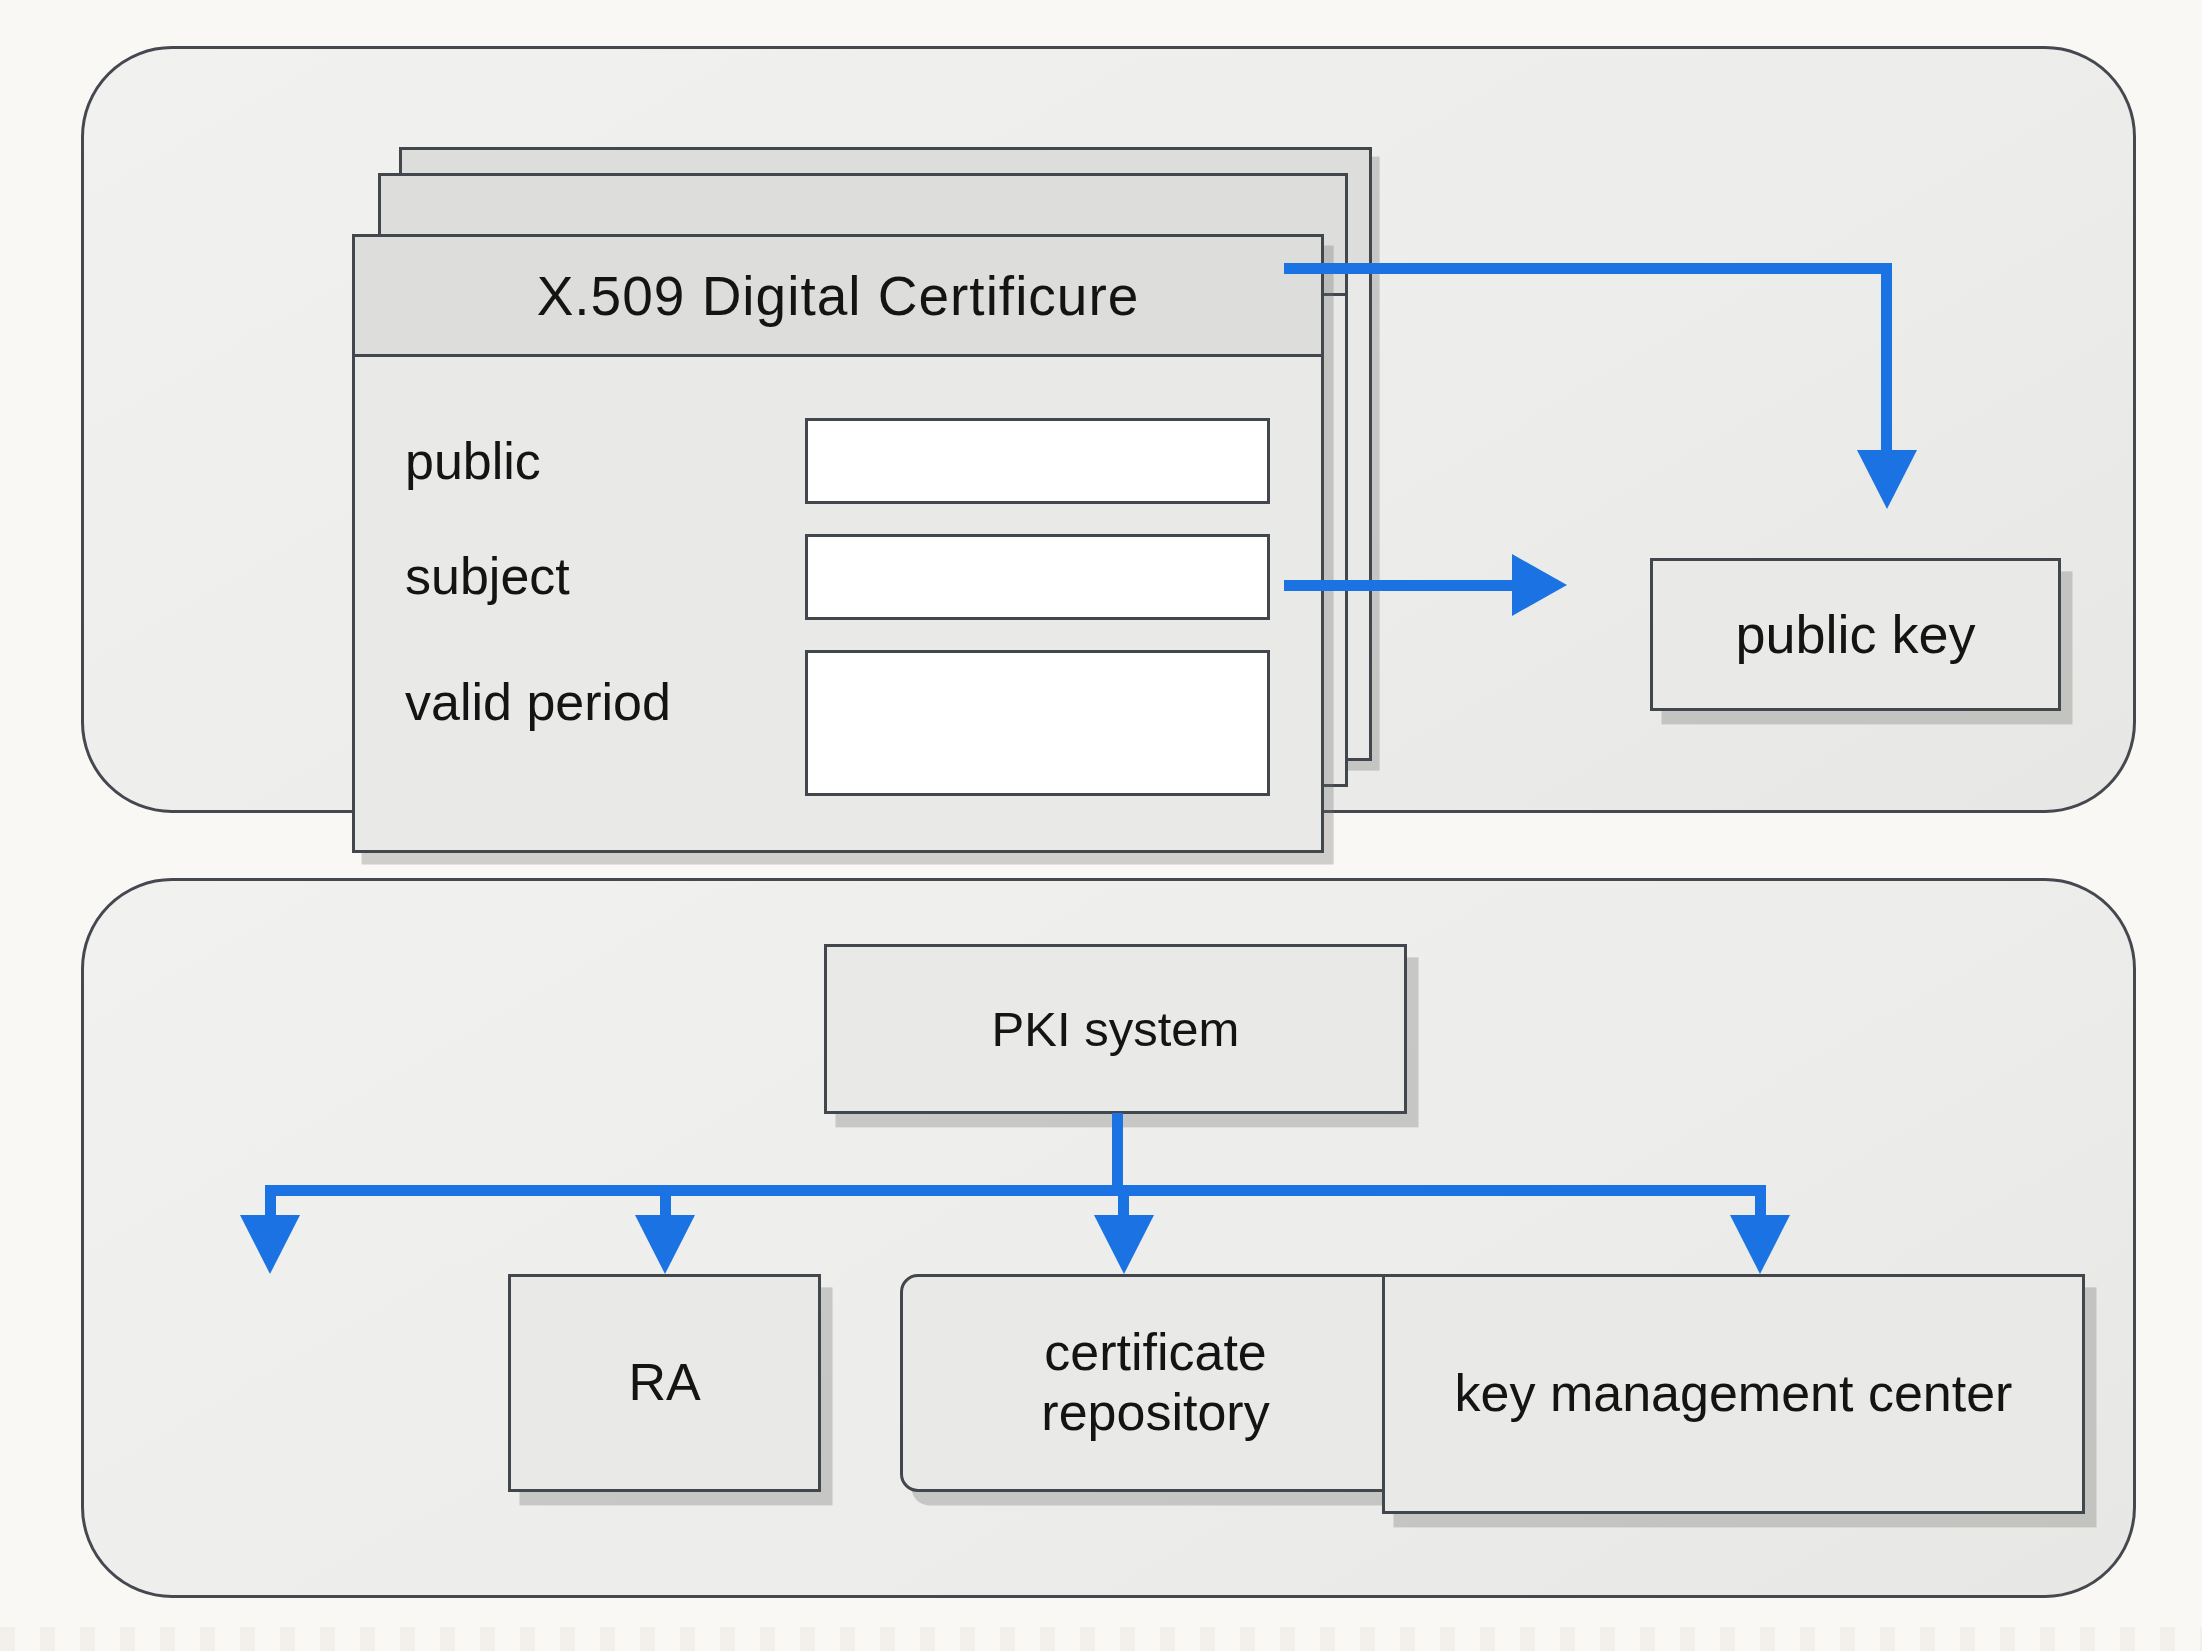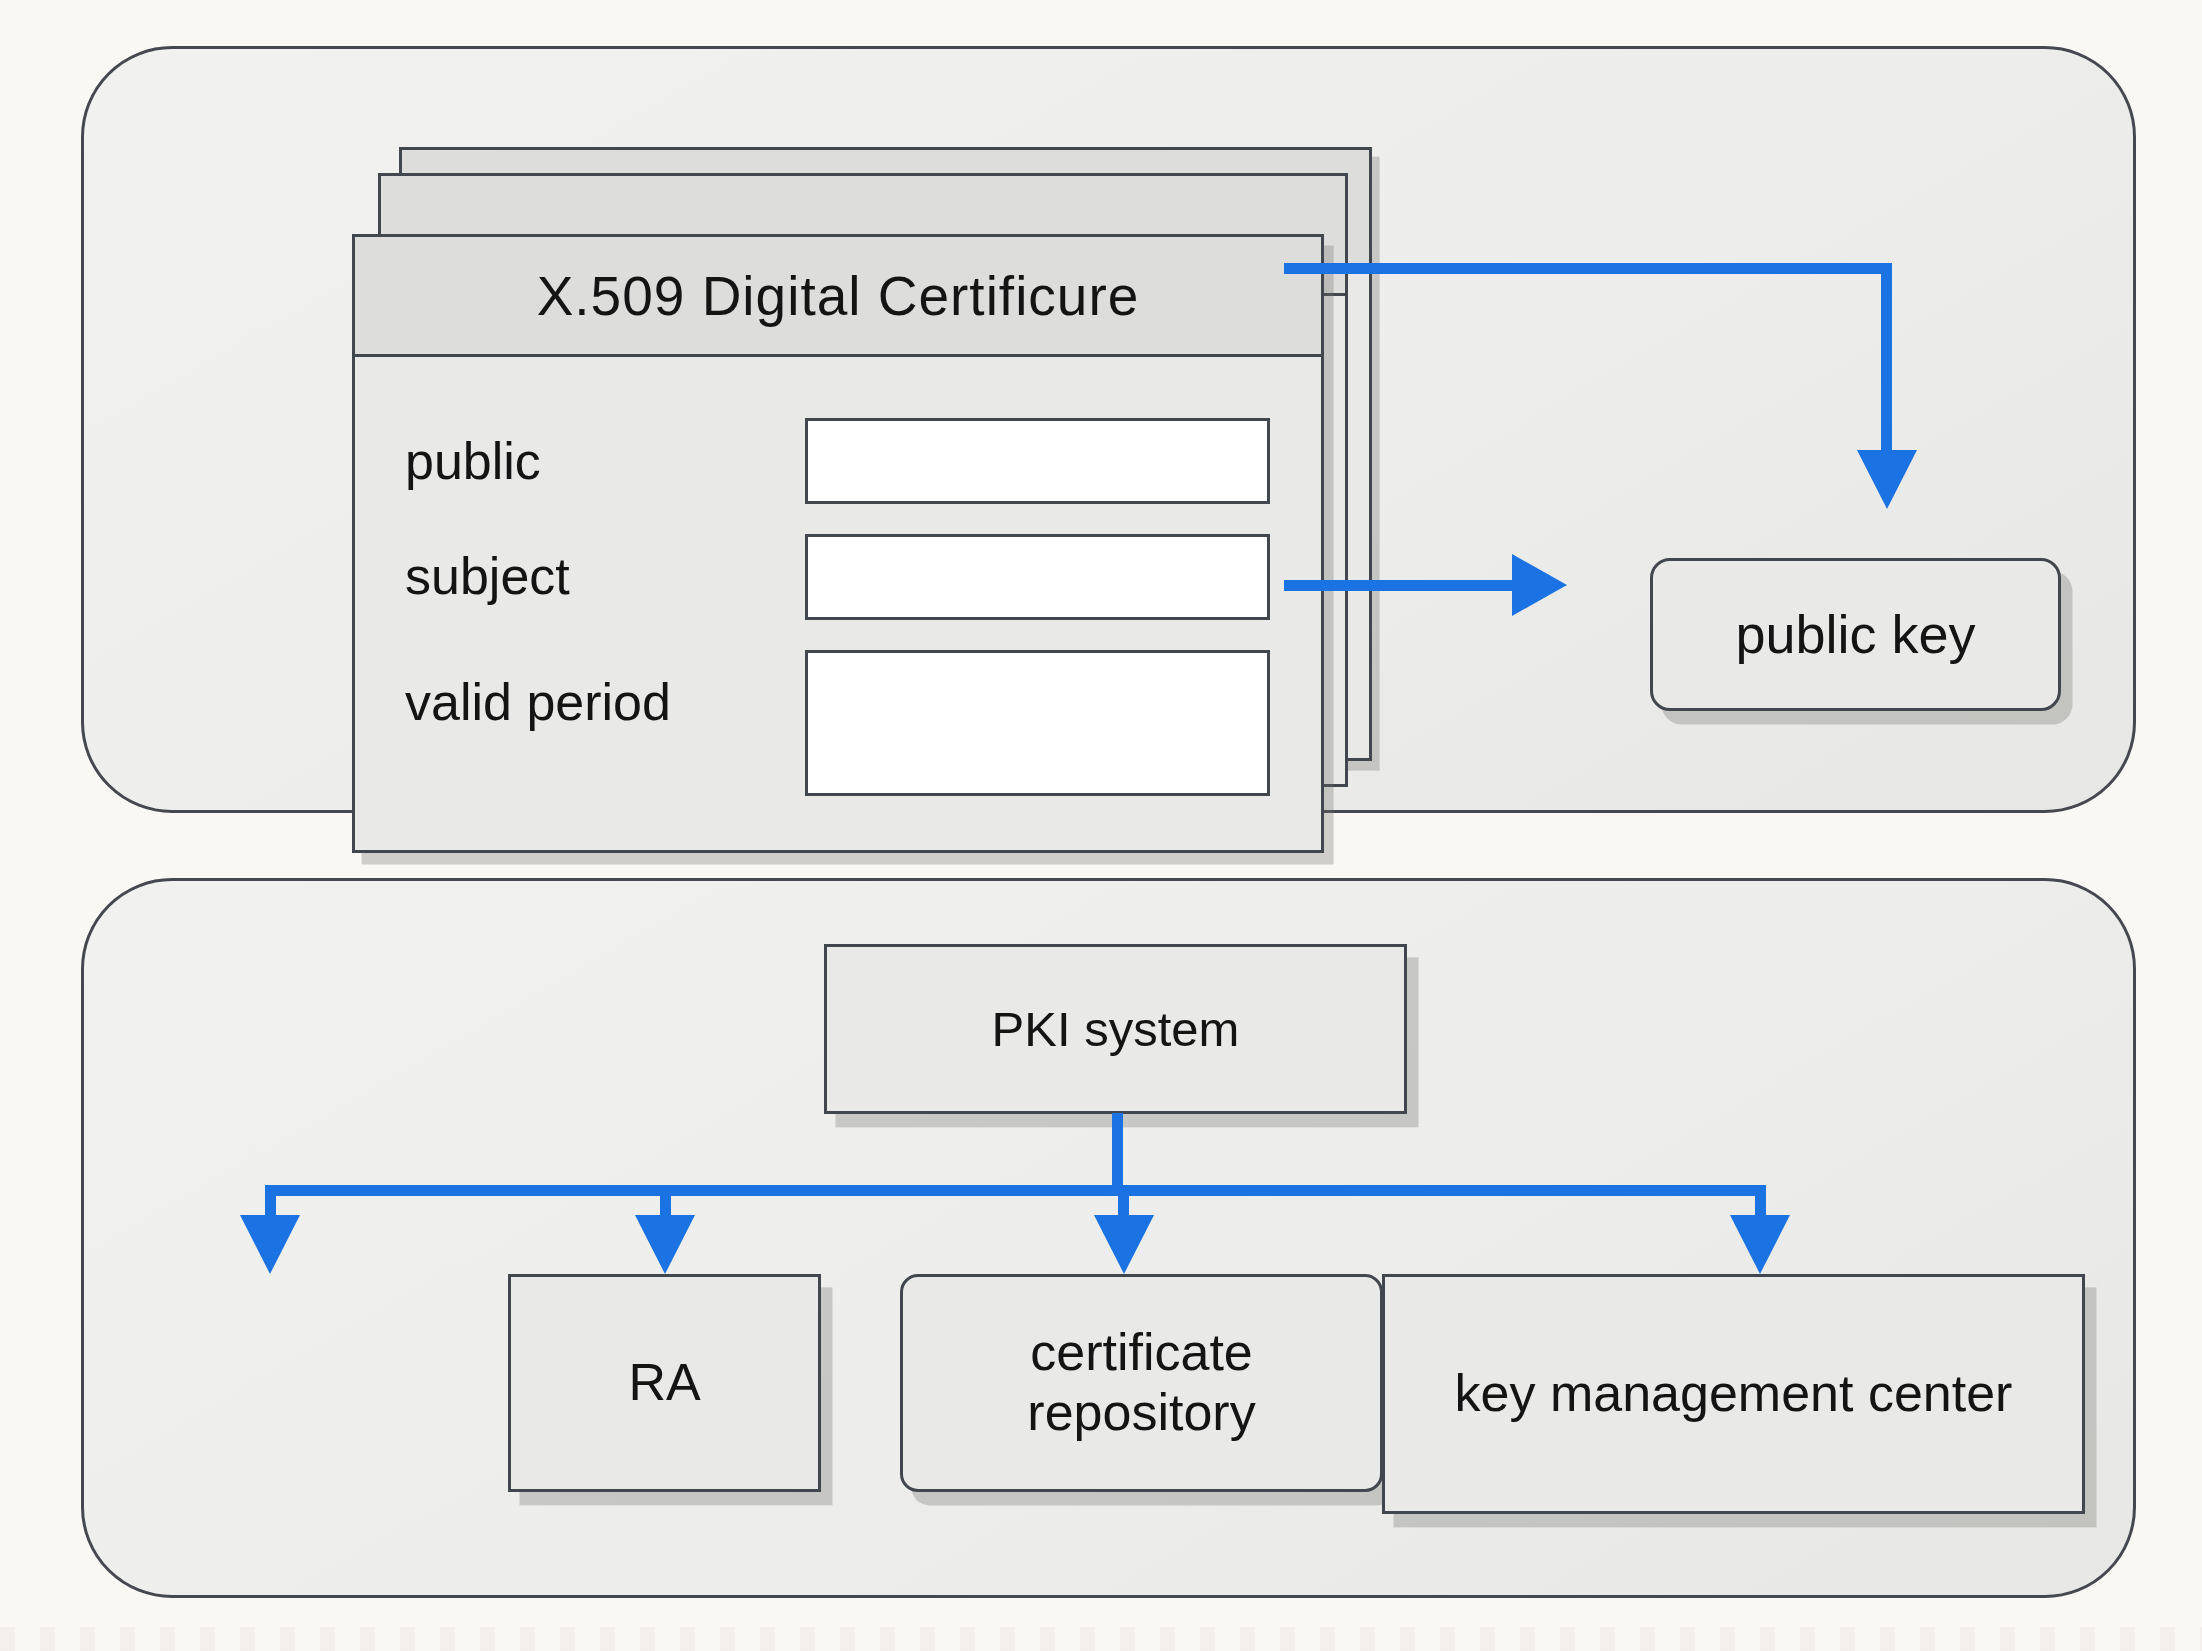--- a/index.html
+++ b/index.html
@@ -54,25 +54,25 @@
   #box-valid { top:413px; height:140px; }
 
   .node {
     position:absolute;
     background: var(--box-fill,#e9eae8);
     border:3.8px solid var(--box-border,#42474d);
     box-shadow:11.5px 13.4px 0 var(--shadow, rgba(110,110,105,0.30));
     display:flex; align-items:center; justify-content:center;
     text-align:center; font-size:52px; line-height:1.15;
   }
-  #public-key-box { left:1566px; top:509px; width:405px; height:147px; font-size:54px;border-radius:20px; }
+  #public-key-box { left:1566px; top:509px; width:405px; height:147px; font-size:54px; }
   #pki-root-box   { left:824px;  top:944px; width:577px; height:164px; font-size:49px; }
   #child-ca   { left:110px;  top:1274px; width:313px; height:212px; }
   #child-ra   { left:508px;  top:1274px; width:307px; height:212px; }
-  #child-repo { left:900px;  top:1274px; width:439px; height:212px; padding:0 19px;border-radius:18px; }
+  #child-repo { left:900px;  top:1274px; width:439px; height:212px; padding:0 33px;border-radius:18px; }
   #child-kmc  { left:1382px; top:1274px; width:659px; height:212px; padding:11px 19px; }
 
   .blue { position:absolute; background: var(--accent-blue,#1b72e2); }
   .head { position:absolute; width:0; height:0; }
   .head-down {
     border-left:30px solid transparent;
     border-right:30px solid transparent;
     border-top:59px solid var(--accent-blue,#1b72e2);
   }
   .head-right {

